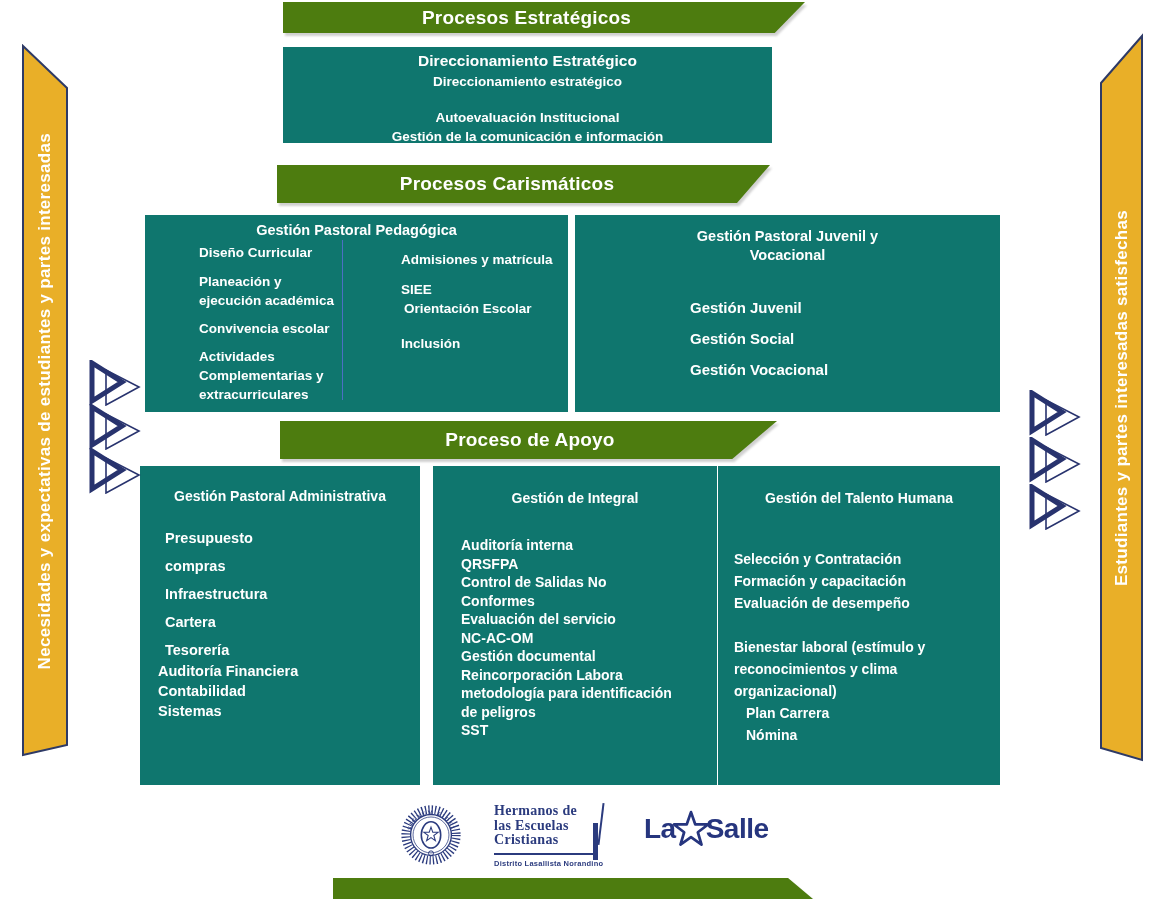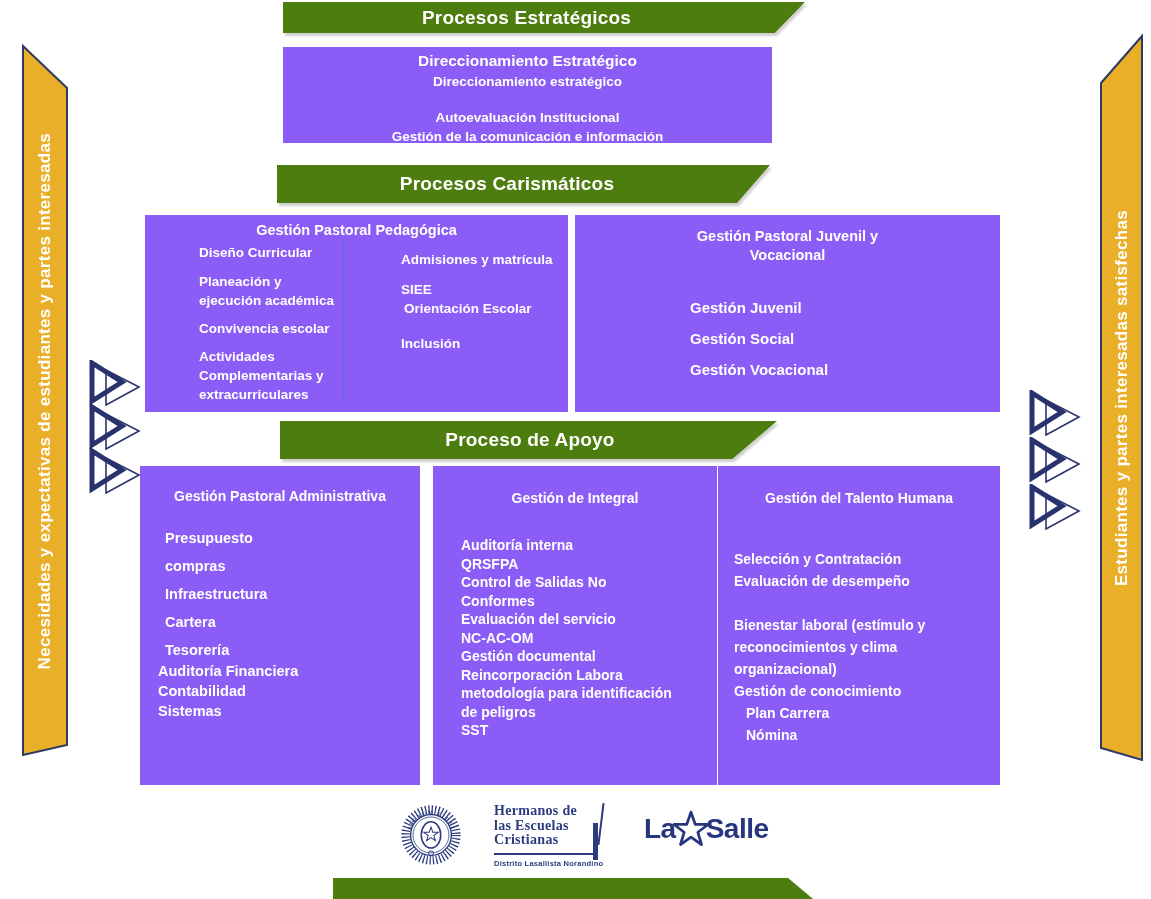--- a/index.html
+++ b/index.html
@@ -13,21 +13,21 @@
   .bw-top{left:283px;top:2px;width:522px;height:31px;}
   .bw-top .banner{clip-path:polygon(0 0,100% 0,94.2% 100%,0 100%);padding-right:35px;box-sizing:border-box;}
   .bw-mid{left:277px;top:165px;width:493px;height:38px;}
   .bw-mid .banner{clip-path:polygon(0 0,100% 0,93.3% 100%,0 100%);padding-right:33px;box-sizing:border-box;}
   .bw-sup{left:280px;top:421px;width:497px;height:38px;}
   .bw-sup .banner{clip-path:polygon(0 0,100% 0,91% 100%,0 100%);padding-right:45px;box-sizing:border-box;padding-left:48px;}
   .bw-bot{left:333px;top:878px;width:480px;height:21px;}
   .bw-bot .banner{clip-path:polygon(0 0,94.8% 0,100% 100%,0 100%);}
 
   
-  .navybox{position:absolute;background:#8b5cf6;color:#fff;box-sizing:border-box;}
+  .navybox{position:absolute;background:#0f766e;color:#fff;box-sizing:border-box;}
   .nb-title{font-weight:bold;text-align:center;}
 
   .box-strategic{left:283px;top:47px;width:489px;height:96px;padding-top:5px;}
   .box-strategic .nb-title{font-size:15.5px;margin-bottom:2px;}
   .box-strategic .line{font-size:13.5px;font-weight:bold;text-align:center;line-height:19px;}
   .box-strategic .gap{height:17px;}
 
   .box-ped{left:145px;top:215px;width:423px;height:197px;padding-top:7px;}
   .box-ped .nb-title{font-size:14.5px;}
   .ped-cols{position:absolute;left:0;top:25px;right:0;bottom:0;}
@@ -191,23 +191,23 @@
       <div class="int-item">Reincorporación Labora</div>
       <div class="int-item">metodología para identificación de peligros</div>
       <div class="int-item">SST</div>
     </div>
   </div>
 
   <div class="navybox box-tal">
     <div class="nb-title">Gestión del Talento Humana</div>
     <div class="tal-items">
       <div class="tal-item">Selección y Contratación</div>
+      <div class="tal-item">Formación y  capacitación</div>
       <div class="tal-item">Evaluación de desempeño</div>
       <div class="tal-item gapped">Bienestar laboral (estímulo y reconocimientos  y clima organizacional)</div>
-      <div class="tal-item">Gestión de conocimiento</div>
       <div class="tal-item indent">Plan Carrera</div>
       <div class="tal-item indent">Nómina</div>
     </div>
   </div>
 
   <svg class="chev" style="left:88px;top:360px;" viewBox="0 0 56 46">
     <polygon points="4,3 4,41 34,22" fill="none" stroke="#28336E" stroke-width="5"></polygon>
     <polygon points="18,10 18,45 51,27" fill="none" stroke="#28336E" stroke-width="1.6"></polygon>
   </svg>
   <svg class="chev" style="left:88px;top:404px;" viewBox="0 0 56 46">

